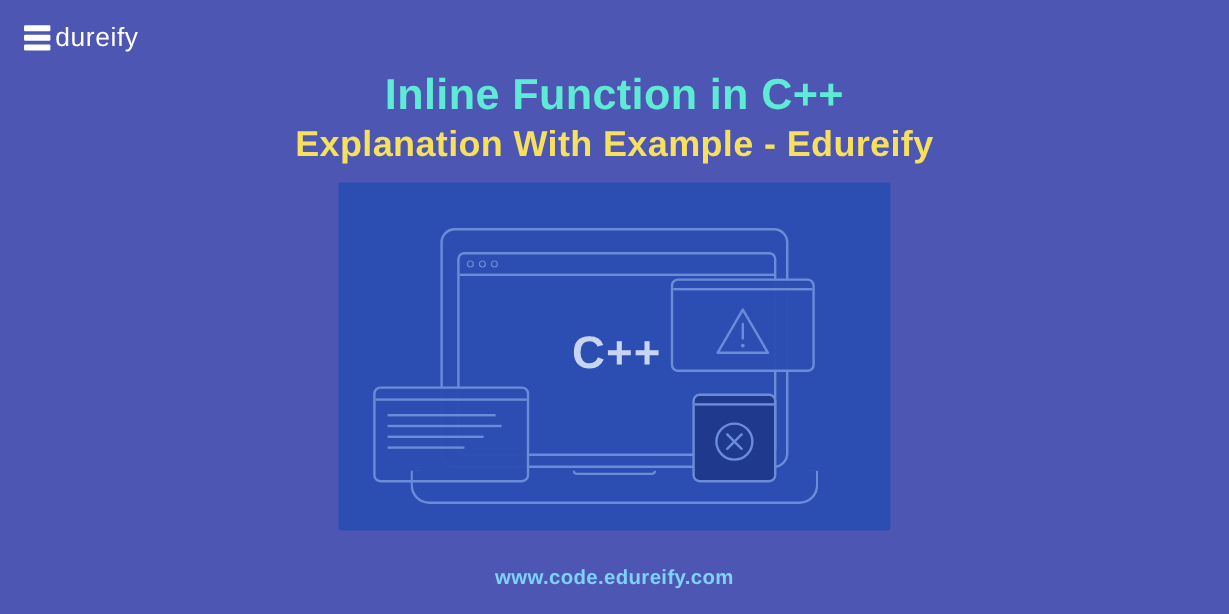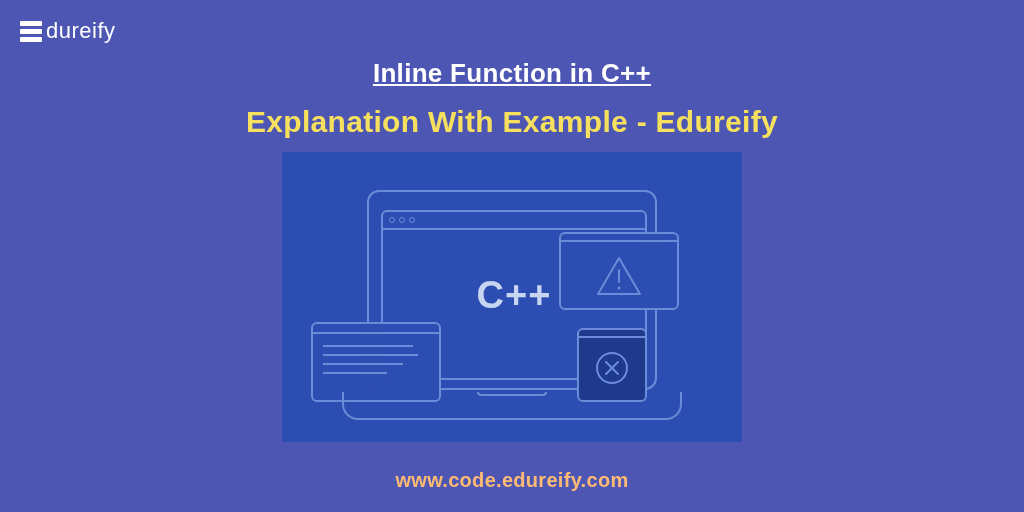--- a/index.html
+++ b/index.html
@@ -37,31 +37,30 @@
       letter-spacing: 0.5px;
     }
     .headline {
       position: absolute;
       top: 58px;
       left: 0;
       width: 100%;
       text-align: center;
     }
     .title1 {
-      color: #ffffff;
-      font-size: 26px;
+      color: #5eead4;
+      font-size: 36px;
       font-weight: 700;
       letter-spacing: 0.3px;
-      text-decoration: underline;
     }
     .title2 {
       color: #f6e05e;
       font-size: 30px;
       font-weight: 700;
-      margin-top: 16px;
+      margin-top: 4px;
       letter-spacing: 0.3px;
     }
     .illus {
       position: absolute;
       top: 152px;
       left: 50%;
       transform: translateX(-50%);
       width: 460px;
       height: 290px;
       background: #2c4db1;
@@ -199,22 +198,22 @@
       top: 54%;
       left: 50%;
       transform: translate(-50%, -50%);
     }
     .footer {
       position: absolute;
       bottom: 20px;
       left: 0;
       width: 100%;
       text-align: center;
-      color: #fdba74;
-      font-size: 20px;
+      color: #7dd3fc;
+      font-size: 17px;
       font-weight: 600;
       letter-spacing: 0.3px;
     }
   </style>
 </head>
 <body>
 
 <div class="logo">
   <div class="logo-bars">
     <div></div>

